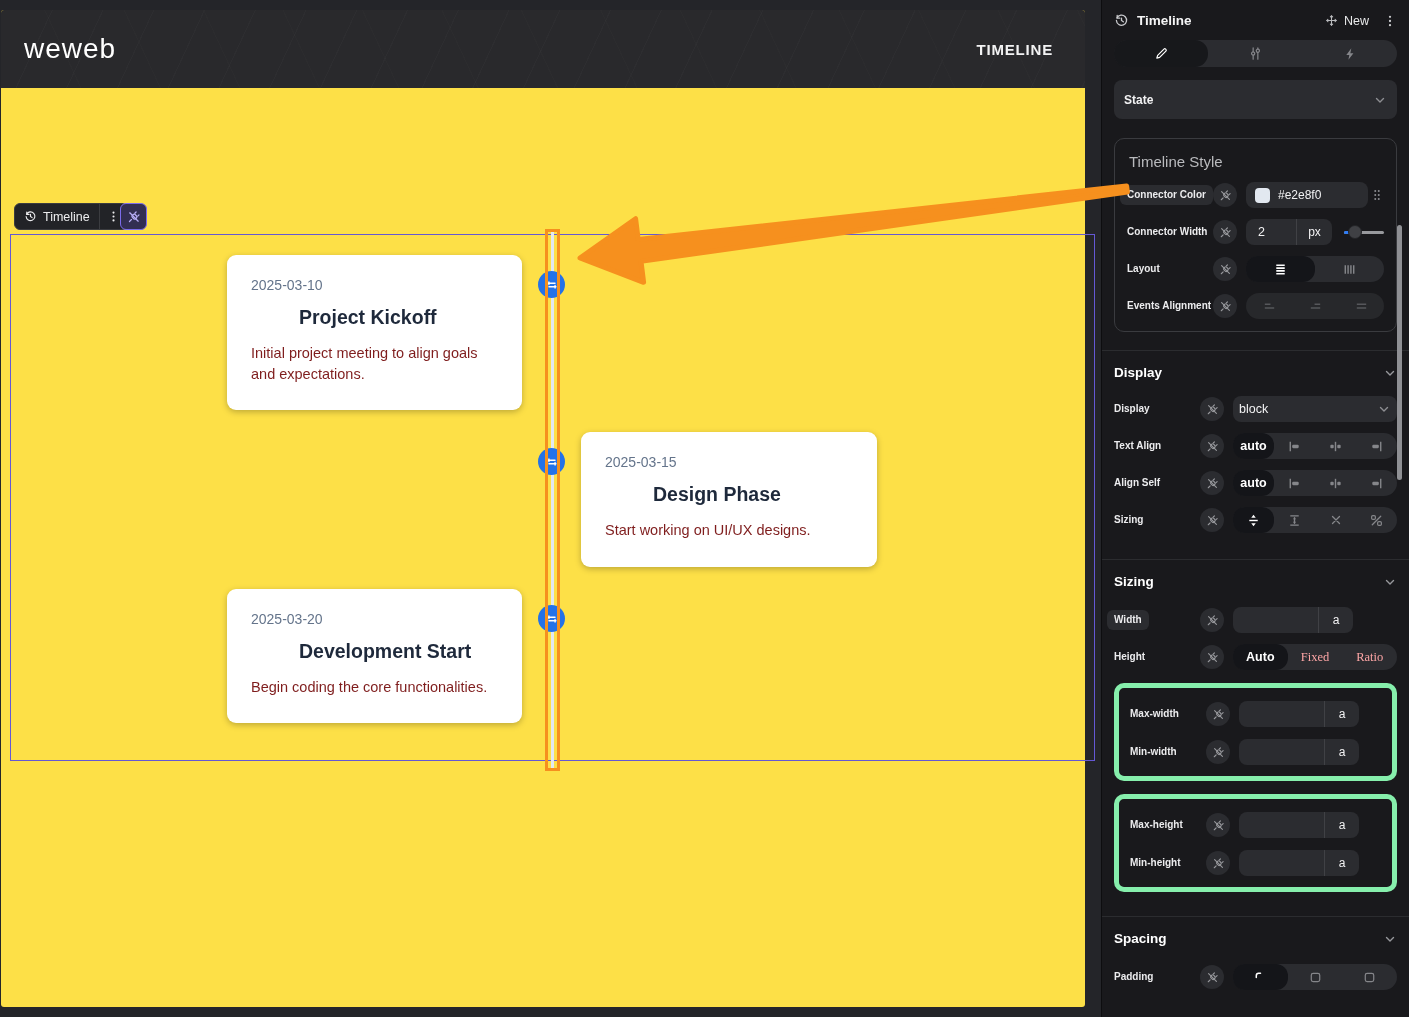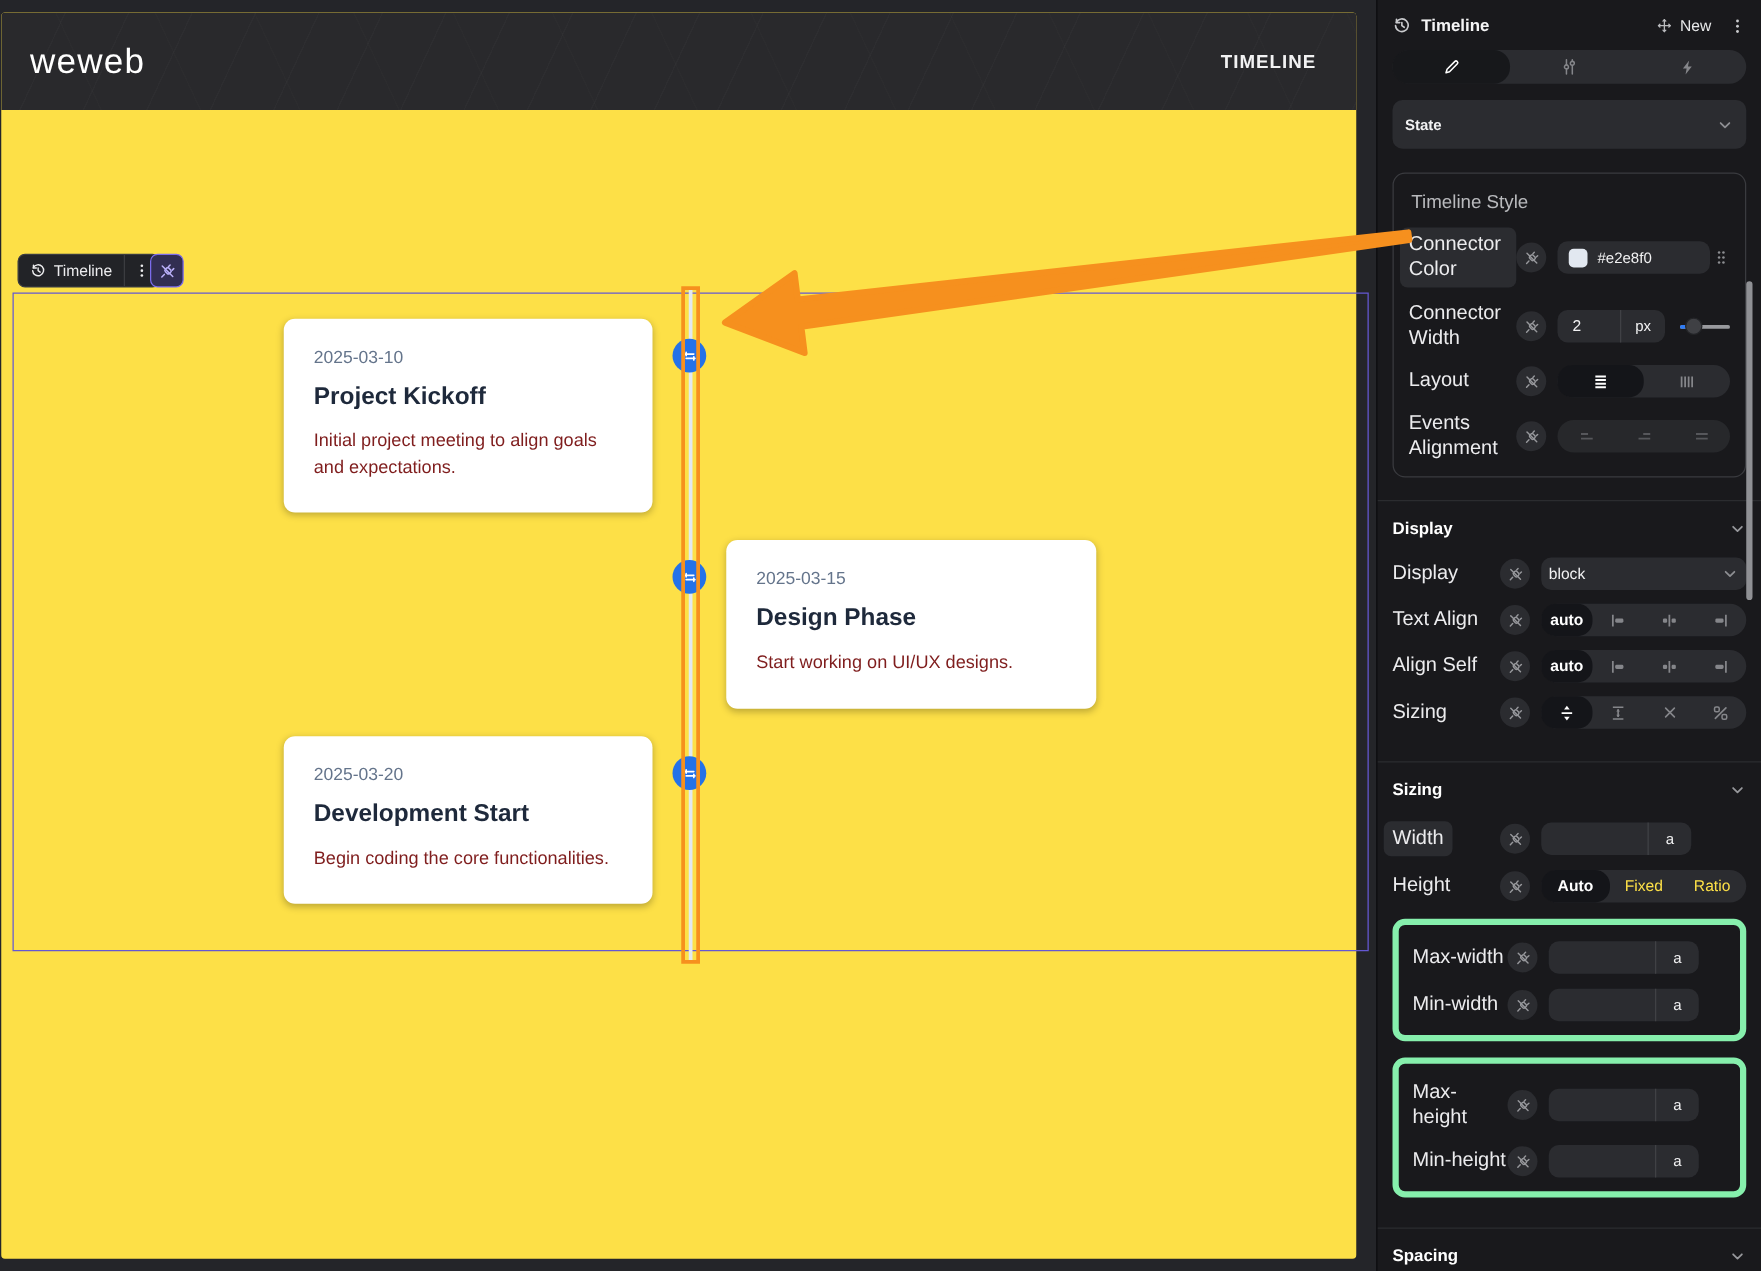--- a/index.html
+++ b/index.html
@@ -27,21 +27,21 @@
     background:#322e52; border:1px solid #7b6bec; color:#b8aef7; display:flex; align-items:center; justify-content:center; }
 
   
   #connector-line { position:absolute; left:551px; top:232px; width:2.5px; height:537px; background:#e2e8f0; }
   .node { position:absolute; width:27px; height:27px; border-radius:50%; background:#2472e8; color:#fff;
     display:flex; align-items:center; justify-content:center; }
   #sel-connector { position:absolute; left:545px; top:229px; width:15px; height:542px; border:3px solid #f6901e; }
 
   .tcard { position:absolute; background:#ffffff; border-radius:9px; box-shadow:0 2px 6px rgba(0,0,0,0.25); padding:22px 24px; }
   .tcard .tdate { color:#64748b; font-size:14px; margin-bottom:13px; }
-  .tcard .ttitle { color:#1e293b; font-size:19.5px; font-weight:700; margin-bottom:14px; }
+  .tcard .ttitle { color:#1e293b; font-size:19.5px; font-weight:700; margin-bottom:14px;margin-left:48px; }
   .tcard .tdesc { color:#7f1d1d; font-size:14.5px; line-height:1.45; max-width:250px; }
   #card-0 { left:227px; top:255px; width:295px; height:155px; }
   #card-1 { left:581px; top:432px; width:296px; height:135px; }
   #card-2 { left:227px; top:589px; width:295px; height:134px; }
 
   #arrow-svg { position:absolute; left:0; top:0; width:1409px; height:1017px; pointer-events:none; z-index:60; }
 
   
   #panel { position:absolute; left:1101px; top:0; width:308px; height:1017px; background:#19191c; border-left:1px solid #0d0d0f; padding:0 12px; overflow:hidden; }
   .p-header { margin-top:13px; display:flex; align-items:center; color:#f4f4f5; }
@@ -56,21 +56,21 @@
 
   .dd-row { margin-top:13px; height:39px; background:#2b2c30; border-radius:8px; display:flex; align-items:center; padding:0 10px; color:#f2f2f3; font-size:12px; font-weight:700; }
   .dd-row .chev { margin-left:auto; color:#8d8e92; display:flex; }
   .dd-row .plus { color:#c9cacd; margin-right:8px; display:flex; }
 
   .style-box { margin-top:19px; border:1px solid #3a3b3f; border-radius:10px; padding:12px; }
   .style-title { color:#b9babd; font-size:15px; margin:2px 0 12px 2px; }
 
   .prow { display:flex; align-items:center; margin-top:11px; }
   .prow:first-of-type { margin-top:0; }
-  .plabel { width:86px; color:#ececee; font-size:16px; line-height:1.25; flex-shrink:0; }
+  .plabel { width:86px; color:#ececee; font-size:10px; line-height:1.25; flex-shrink:0;font-weight:bold; }
   .plabel .hl { display:inline-block; background:#2b2c30; border-radius:6px; padding:4px 7px; margin-left:-7px; }
   .bindbtn { width:24px; height:24px; border-radius:50%; background:#2b2c30; color:#97989c; border:none;
     display:flex; align-items:center; justify-content:center; margin-right:9px; flex-shrink:0; }
   .ctrl { flex:1; display:flex; align-items:center; }
 
   .pill { background:#2b2c30; border-radius:8px; height:26px; display:flex; align-items:center; }
   .color-pill { flex:1; padding:0 9px; gap:8px; max-width:122px; }
   .swatch { width:15px; height:15px; border-radius:4px; background:#e2e8f0; }
   .color-val { color:#f2f2f3; font-size:12px; }
   .dragdots { margin-left:auto; color:#8d8e92; display:flex; }
@@ -83,21 +83,21 @@
   .slider .track { position:absolute; left:0; right:0; top:5.5px; height:3px; border-radius:2px; background:#98999d; }
   .slider .fill { position:absolute; left:0; top:5.5px; width:9px; height:3px; border-radius:2px; background:#2f7cf6; }
   .slider .knob { position:absolute; left:4px; top:0; width:14px; height:14px; border-radius:50%; background:#3f4044; border:1.5px solid #232427; }
 
   .seg { flex:1; background:#2b2c30; border-radius:13px; height:26px; display:flex; align-items:stretch; }
   .seg.dim { background:#27282b; }
   .seg .opt { flex:1; display:flex; align-items:center; justify-content:center; color:#85868a; border-radius:12px; font-size:12px; }
   .seg .opt.sel { background:#141519; color:#fff; font-weight:600; }
   .seg .opt.dimmed { color:#56575b; }
   .seg .opt.txt { font-size:12.5px; }
-  .seg .opt.gtxt { color:#fde047; font-size:12.5px; }
+  .seg .opt.gtxt { color:#fca5a5; font-size:12.5px;font-family:Liberation Serif, serif; }
 
   .divider { border-top:1px solid #2b2c2f; margin:18px -12px 0 -12px; }
   .sec-head { display:flex; align-items:center; justify-content:space-between; margin-top:14px; color:#fff; font-size:13.5px; font-weight:700; }
   .sec-head .chev { color:#97989c; display:flex; }
 
   .dd { flex:1; background:#2b2c30; border-radius:8px; height:26px; display:flex; align-items:center; padding:0 6px; color:#f2f2f3; font-size:12.5px; }
   .dd .chev { margin-left:auto; color:#8d8e92; display:flex; }
 
   .inp-unit { flex:1; background:#2b2c30; border-radius:8px; height:26px; display:flex; max-width:120px; }
   .inp-unit input { flex:1; min-width:0; background:transparent; border:none; outline:none; color:#f2f2f3; padding:0 8px; font-family:"Liberation Sans",sans-serif; }

